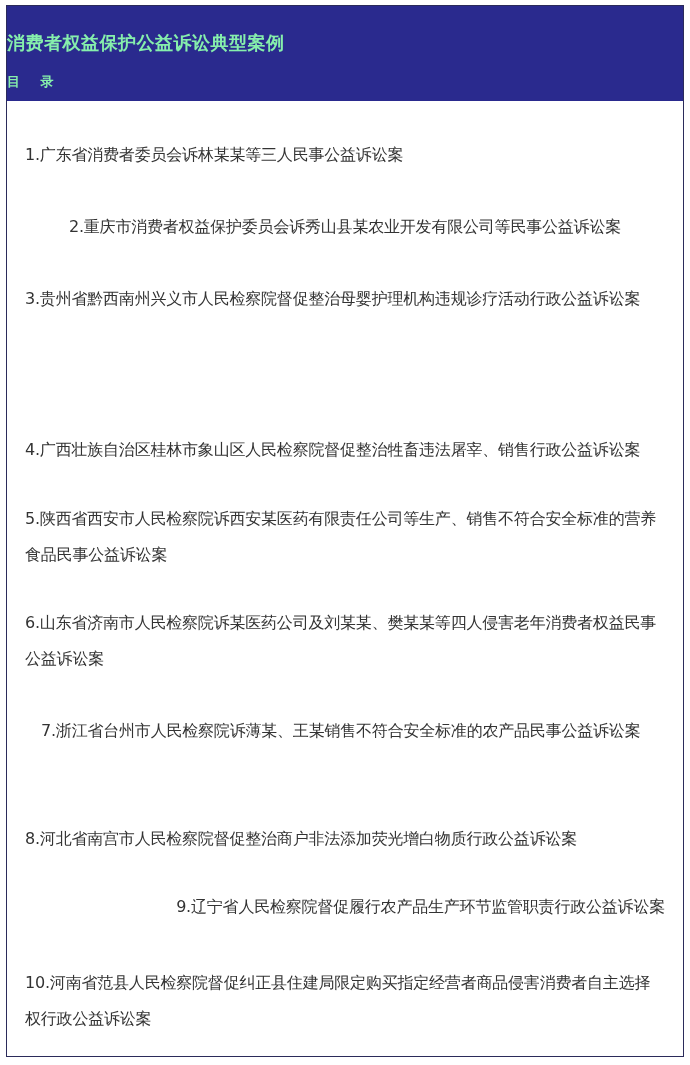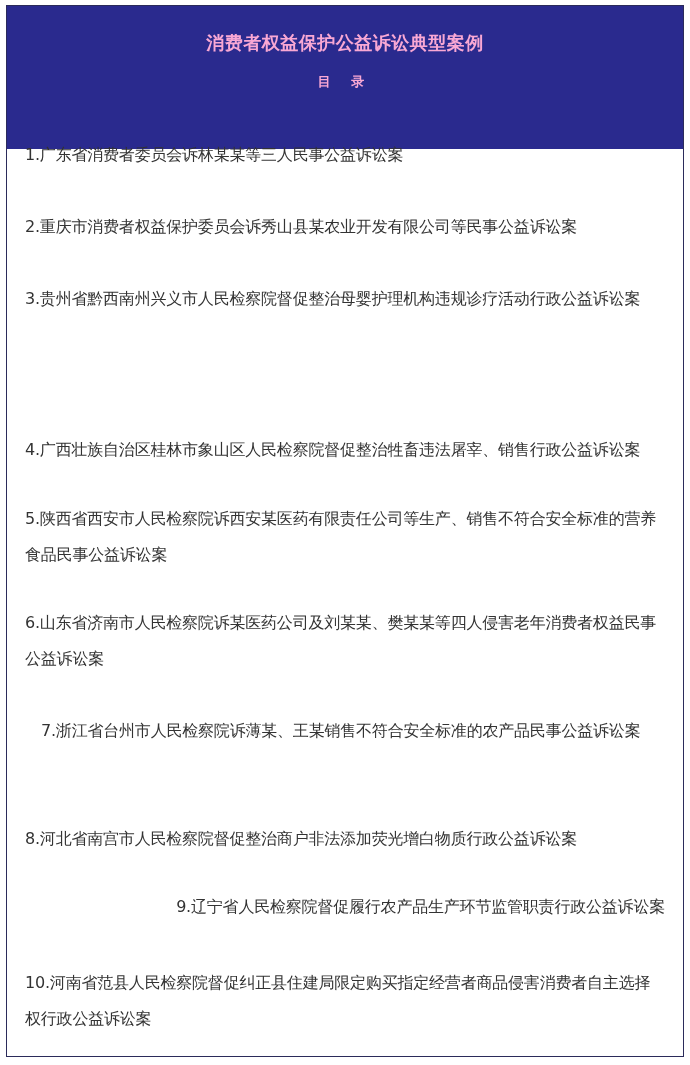--- a/index.html
+++ b/index.html
@@ -21,24 +21,24 @@
       width: 676px;
       height: 1050px;
       border: 1px solid #2b2b5a;
       background: #ffffff;
     }
     .header {
       position: absolute;
       left: 0;
       top: 0;
       width: 676px;
-      height: 143px;
+      height: 95px;
       background: #2a2a8e;
-      color: #f9a8d4;
-      text-align: center;
+      color: #86efac;
+      text-align: left;
     }
     .header-title {
       position: absolute;
       left: 0;
       right: 0;
       top: 25px;
       font-size: 18px;
       font-weight: bold;
       letter-spacing: 0.5px;
       line-height: 24px;
@@ -76,21 +76,21 @@
 <body>
 
 <div class="doc-box">
   <div class="header">
     <div class="header-title">消费者权益保护公益诉讼典型案例</div>
     <div class="header-subtitle">目 录</div>
   </div>
 
   <ul class="list">
     <li class="item" style="top:20px;">1.广东省消费者委员会诉林某某等三人民事公益诉讼案</li>
-    <li class="item" style="top:92px;">2.重庆市消费者权益保护委员会诉秀山县某农业开发有限公司等民事公益诉讼案</li>
+    <li class="item" style="top:92px;text-align:center;">2.重庆市消费者权益保护委员会诉秀山县某农业开发有限公司等民事公益诉讼案</li>
     <li class="item" style="top:164px;">3.贵州省黔西南州兴义市人民检察院督促整治母婴护理机构违规诊疗活动行政公益诉讼案</li>
     <li class="item" style="top:284px;margin-top:31px;">4.广西壮族自治区桂林市象山区人民检察院督促整治牲畜违法屠宰、销售行政公益诉讼案</li>
     <li class="item" style="top:384px;">5.陕西省西安市人民检察院诉西安某医药有限责任公司等生产、销售不符合安全标准的营养食品民事公益诉讼案</li>
     <li class="item" style="top:488px;">6.山东省济南市人民检察院诉某医药公司及刘某某、樊某某等四人侵害老年消费者权益民事公益诉讼案</li>
     <li class="item" style="top:596px;margin-left:16px;">7.浙江省台州市人民检察院诉薄某、王某销售不符合安全标准的农产品民事公益诉讼案</li>
     <li class="item" style="top:704px;">8.河北省南宫市人民检察院督促整治商户非法添加荧光增白物质行政公益诉讼案</li>
     <li class="item" style="top:772px;text-align:right;">9.辽宁省人民检察院督促履行农产品生产环节监管职责行政公益诉讼案</li>
     <li class="item" style="top:848px;">10.河南省范县人民检察院督促纠正县住建局限定购买指定经营者商品侵害消费者自主选择权行政公益诉讼案</li>
   </ul>
 </div>

